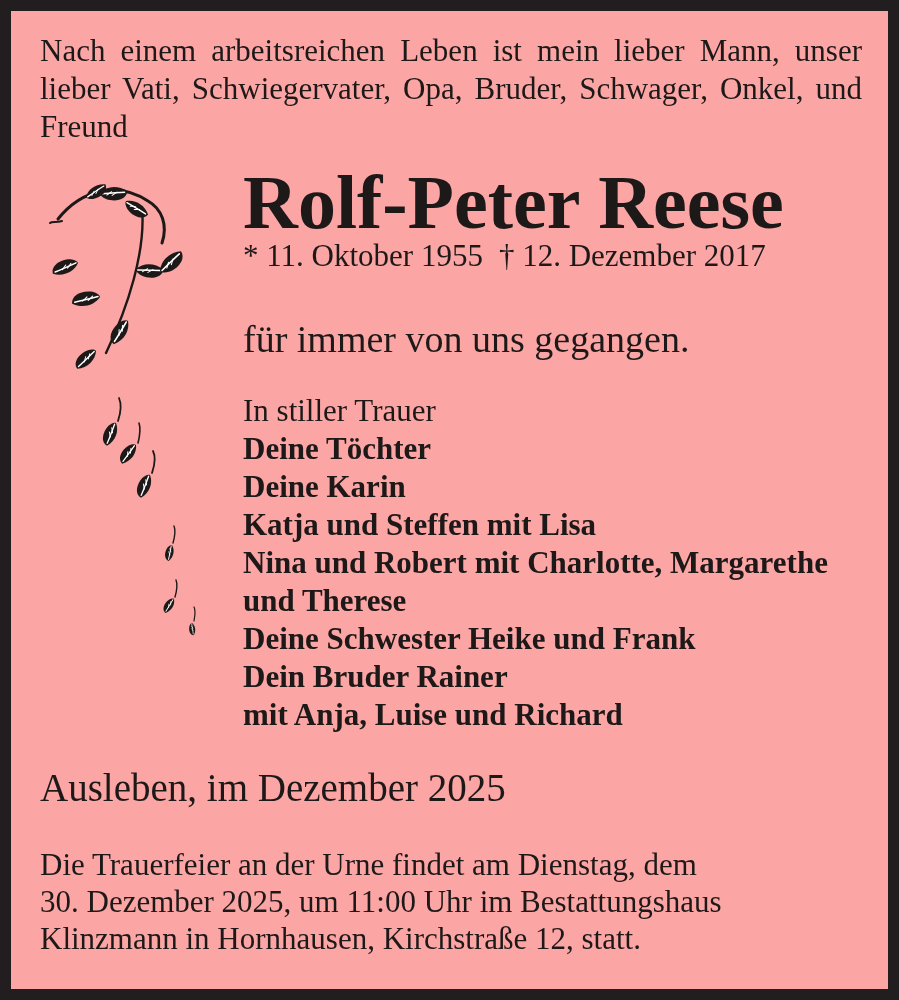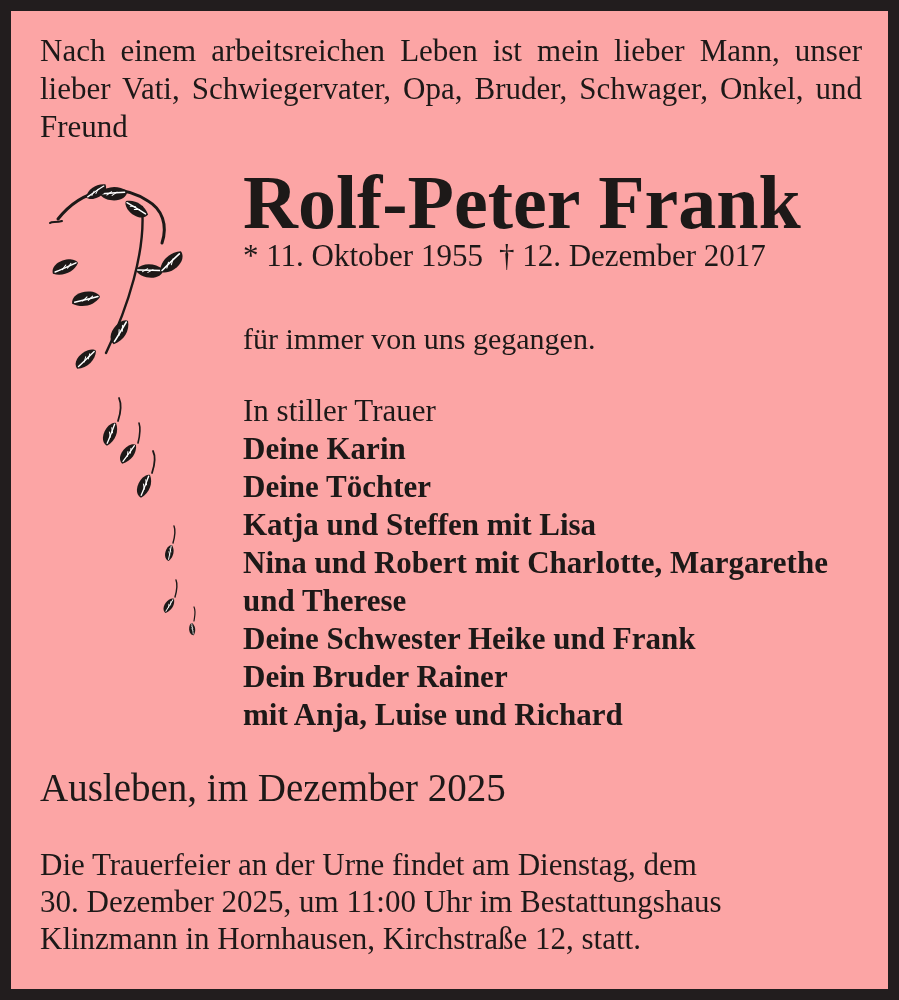--- a/index.html
+++ b/index.html
@@ -13,21 +13,21 @@
   .branch{position:absolute;left:48px;top:165px;width:172px;height:478px;}
   .branch .lf{fill:#1d1918;stroke:none;}
   .branch .vein{fill:none;stroke:#ffffff;stroke-width:1.5;stroke-linecap:round;}
   .branch .vein2{fill:none;stroke:#ffffff;stroke-width:1;stroke-linecap:round;}
   .branch .stem{fill:none;stroke:#1d1918;stroke-linecap:round;}
 
   .name{position:absolute;left:243px;top:162px;margin:0;font-size:76px;line-height:80px;
         font-weight:bold;white-space:nowrap;}
   .dates{position:absolute;left:243px;top:237px;font-size:31px;line-height:38px;
          display:flex;gap:16px;white-space:nowrap;}
-  .farewell{position:absolute;left:243px;top:320px;font-size:30px;line-height:38px;white-space:nowrap;}
+  .farewell{position:absolute;left:243px;top:320px;font-size:38px;line-height:38px;white-space:nowrap;}
   .mourning{position:absolute;left:243px;top:392px;width:625px;font-size:31px;line-height:38px;}
   .mourning .b{font-weight:bold;}
   .placedate{position:absolute;left:40px;top:769px;font-size:39px;line-height:38px;white-space:nowrap;}
   .funeral{position:absolute;left:40px;top:846px;width:810px;font-size:31px;line-height:37px;}
 </style>
 </head>
 <body>
 
 <div class="page">
   <div class="frame"></div>
@@ -67,33 +67,33 @@
     <use href="#leaf" transform="translate(80 156) rotate(150)"></use>
     <use href="#leaf" transform="translate(48 186) rotate(165) scale(0.95)"></use>
     <use href="#leaf" transform="translate(68 258) rotate(140) scale(0.9)"></use>
     <use href="#leaf" transform="translate(88 280) rotate(155) scale(0.85)"></use>
     <use href="#leaf" transform="translate(102 310) rotate(140) scale(0.9)"></use>
     <use href="#leaf" transform="translate(124 380) rotate(130) scale(0.6)"></use>
     <use href="#leaf" transform="translate(126 434) rotate(150) scale(0.6)"></use>
     <use href="#leaf" transform="translate(144 458) rotate(110) scale(0.45)"></use>
   </svg>
 
-  <h1 class="name">Rolf-Peter Frank</h1>
+  <h1 class="name">Rolf-Peter Reese</h1>
 
   <div class="dates">
     <span>* 11. Oktober 1955</span>
     <span>† 12. Dezember 2017</span>
   </div>
 
   <div class="farewell">für immer von uns gegangen.</div>
 
   <div class="mourning">
     <div>In stiller Trauer</div>
+    <div class="b">Deine Töchter</div>
     <div class="b">Deine Karin</div>
-    <div class="b">Deine Töchter</div>
     <div class="b">Katja und Steffen mit Lisa</div>
     <div class="b">Nina und Robert mit Charlotte, Margarethe</div>
     <div class="b">und Therese</div>
     <div class="b">Deine Schwester Heike und Frank</div>
     <div class="b">Dein Bruder Rainer</div>
     <div class="b">mit Anja, Luise und Richard</div>
   </div>
 
   <div class="placedate">Ausleben, im Dezember 2025</div>
 

